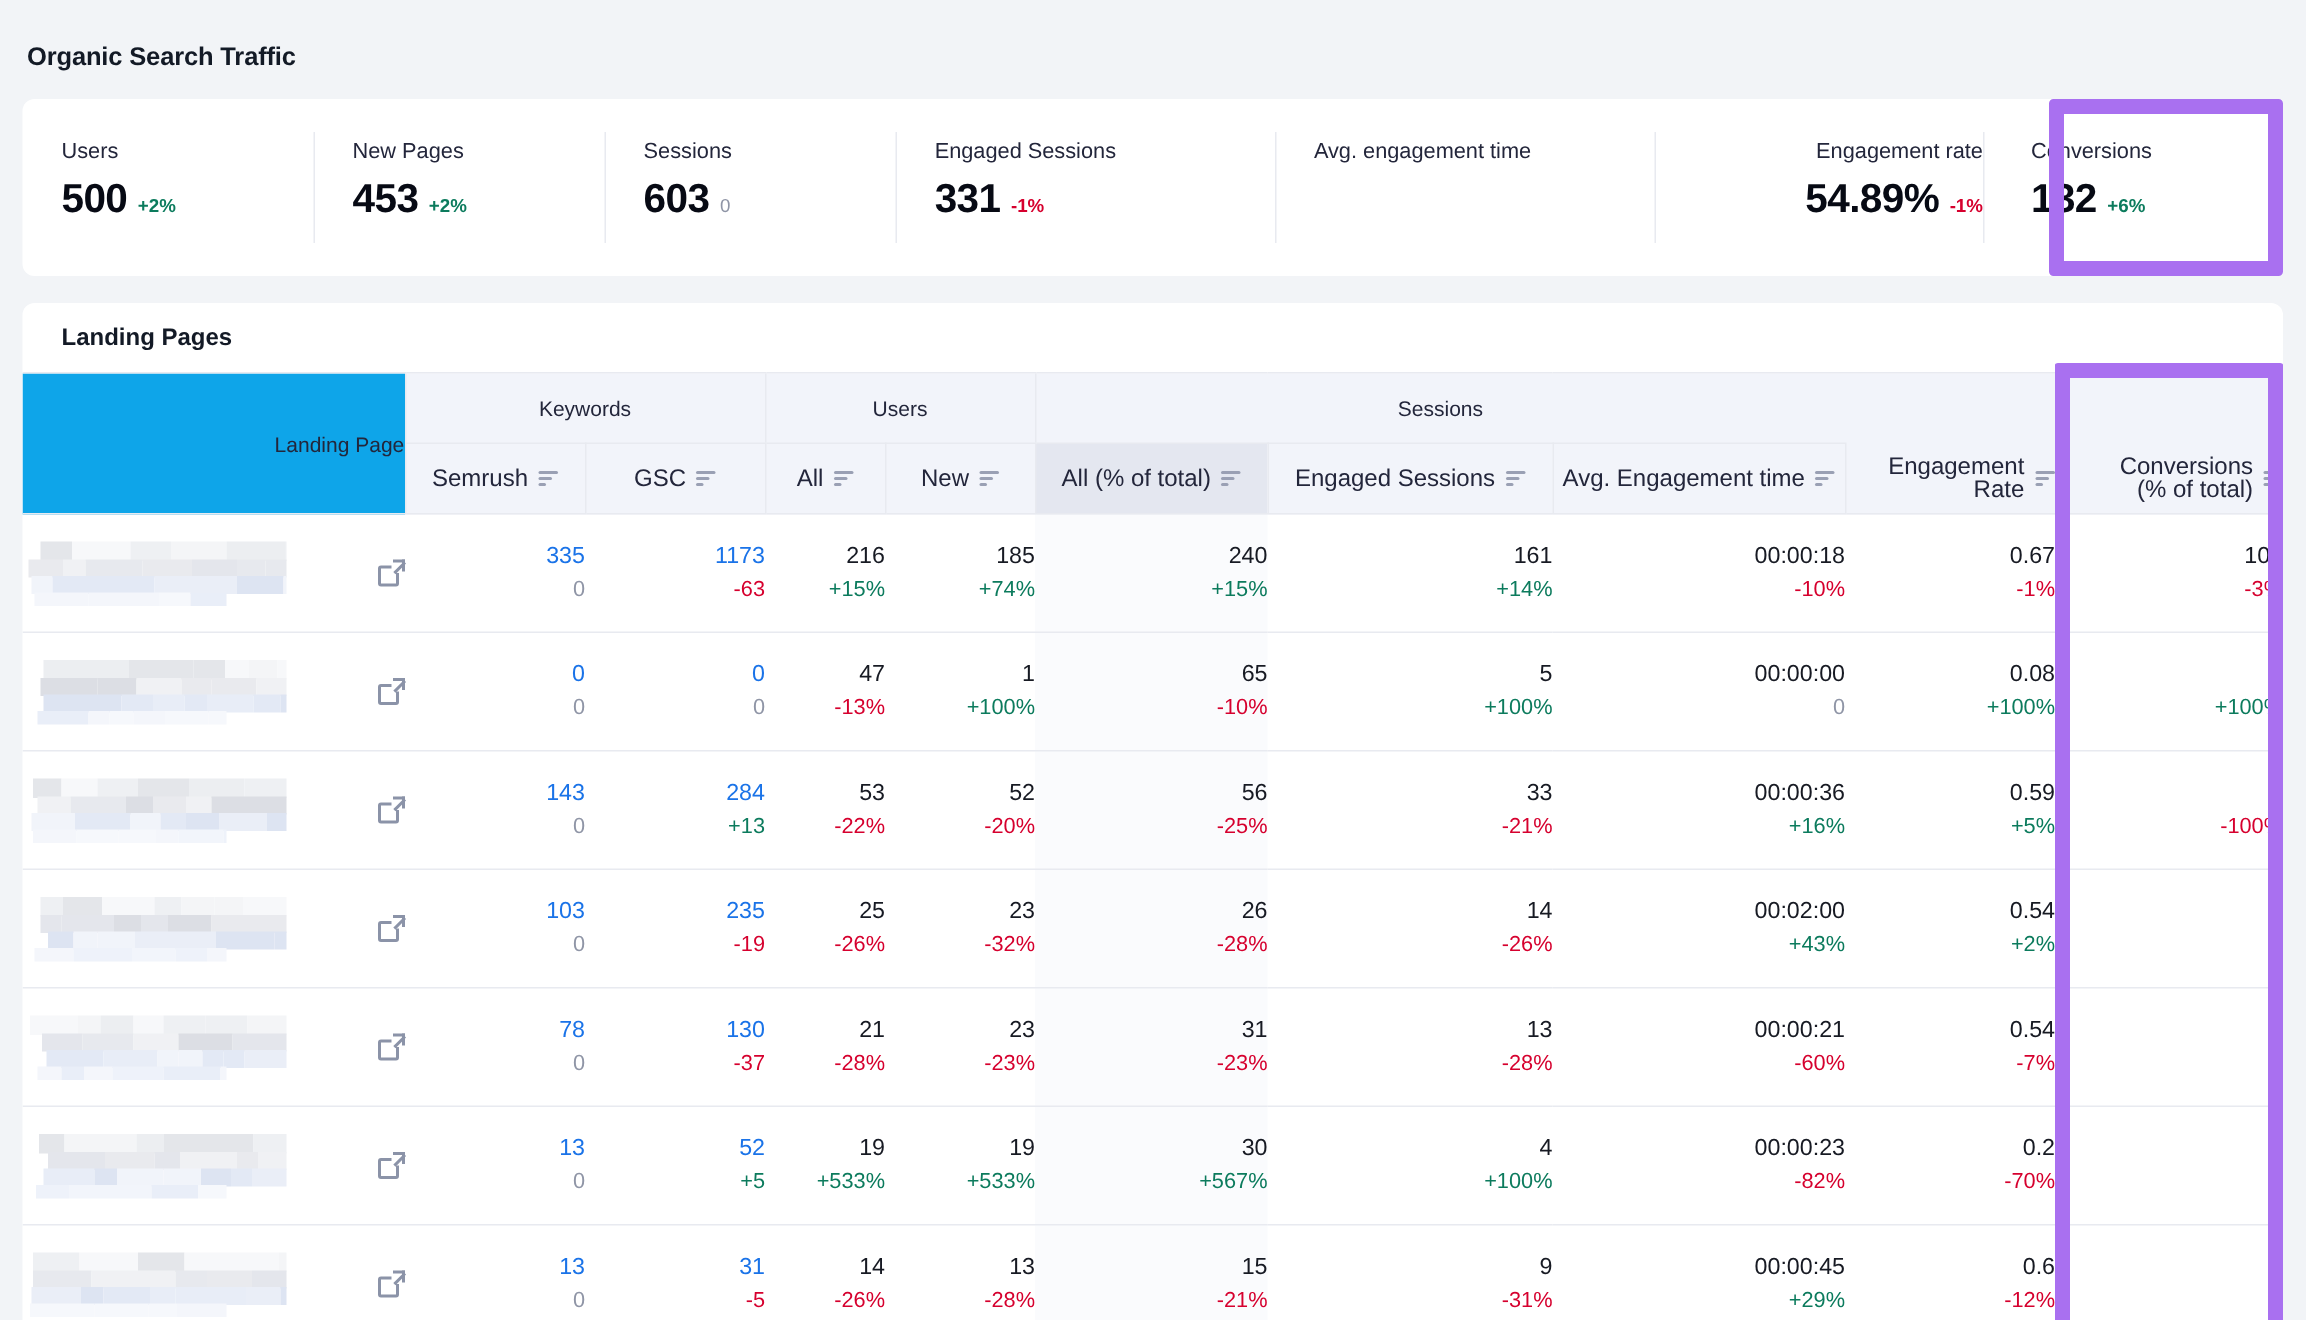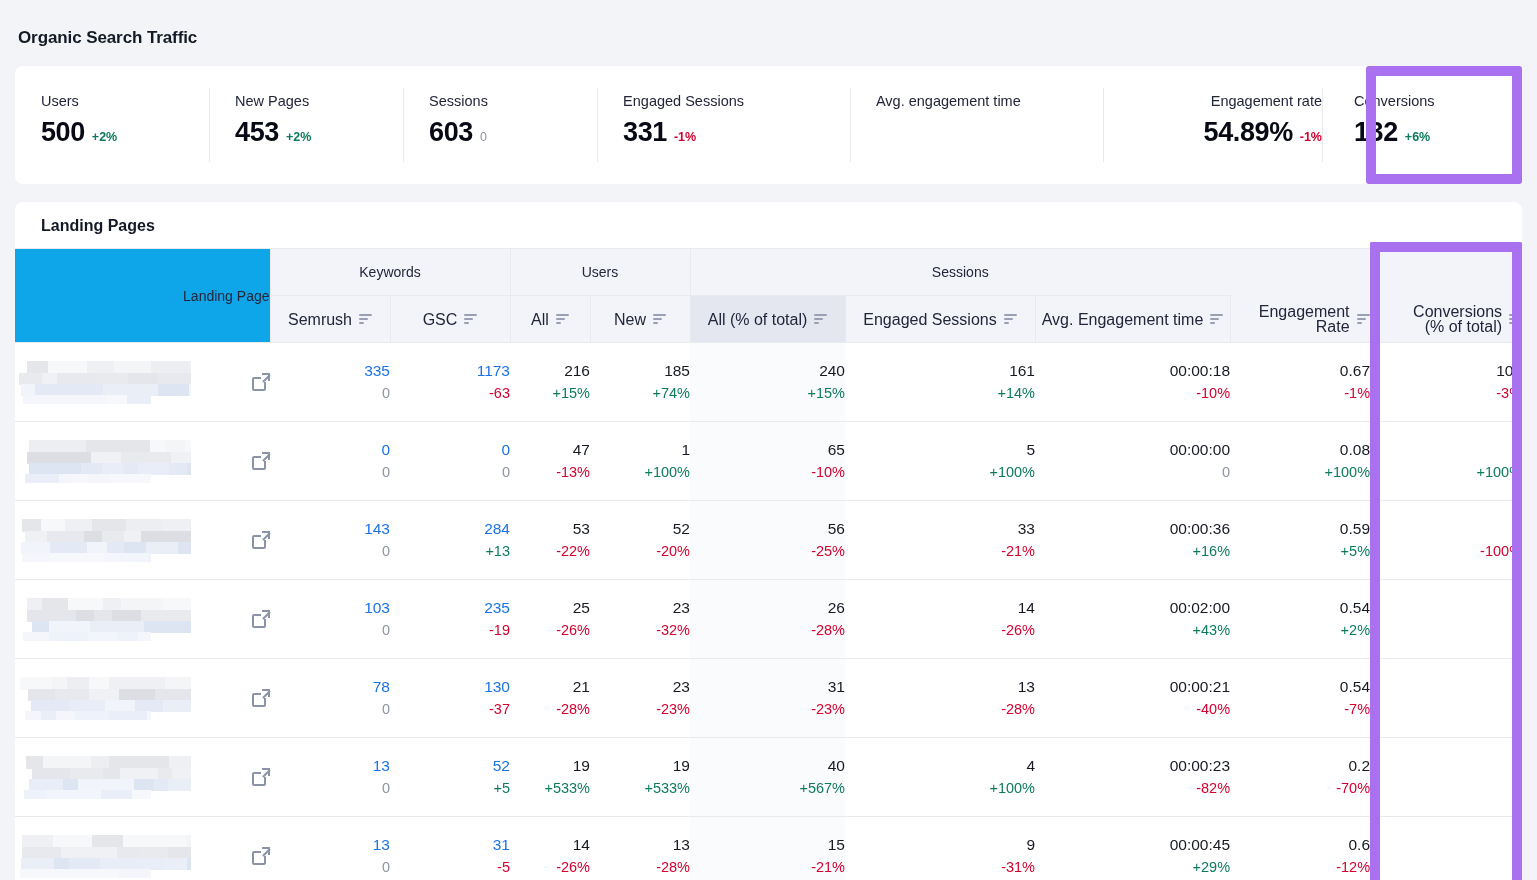--- a/index.html
+++ b/index.html
@@ -686,21 +686,21 @@
             <td class="num active">
               <div class="v1">31</div>
               <div class="v2 neg">-23%</div>
             </td>
             <td class="num">
               <div class="v1">13</div>
               <div class="v2 neg">-28%</div>
             </td>
             <td class="num">
               <div class="v1">00:00:21</div>
-              <div class="v2 neg">-40%</div>
+              <div class="v2 neg">-60%</div>
             </td>
             <td class="num">
               <div class="v1">0.54</div>
               <div class="v2 neg">-7%</div>
             </td>
             <td class="num">
               <div class="v1">0</div>
               <div class="v2 zero">0</div>
             </td>
           </tr>
@@ -752,21 +752,21 @@
             </td>
             <td class="num">
               <div class="v1">19</div>
               <div class="v2 pos">+533%</div>
             </td>
             <td class="num">
               <div class="v1">19</div>
               <div class="v2 pos">+533%</div>
             </td>
             <td class="num active">
-              <div class="v1">40</div>
+              <div class="v1">30</div>
               <div class="v2 pos">+567%</div>
             </td>
             <td class="num">
               <div class="v1">4</div>
               <div class="v2 pos">+100%</div>
             </td>
             <td class="num">
               <div class="v1">00:00:23</div>
               <div class="v2 neg">-82%</div>
             </td>

